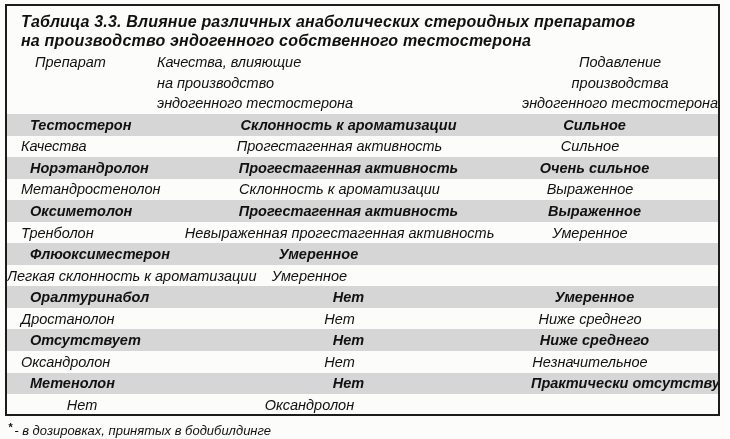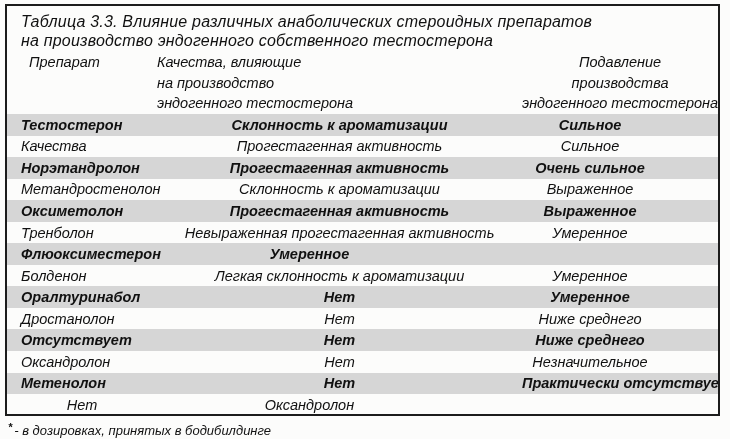--- a/index.html
+++ b/index.html
@@ -19,47 +19,48 @@
     top: 4px;
     width: 715px;
     height: 412px;
     border: 2px solid var(--brd, #1c1c1c);
     box-sizing: border-box;
     background: var(--bg, #fcfcfb);
     overflow: hidden;
   }
   .title {
     padding: 6px 12px 0 14px;
-    font-weight: normal;
+    font-weight: bold;
     font-size: 16px;
     line-height: 19px;
     letter-spacing: 0.2px;
   }
   .colheads {
     display: grid;
     grid-template-columns: 150px 365px 1fr;
     padding-top: 2px;
     height: 62px;
     font-size: 14.5px;
     line-height: 20.5px;
   }
-  .colhead-drug { padding-left: 22px; text-align: left; }
+  .colhead-drug { padding-left: 28px; text-align: left; }
   .colhead-center { text-align: left; white-space: nowrap; }
   .colhead-right { text-align: center; padding-right: 60px; white-space: nowrap; }
   .rows { }
   .row {
     display: grid;
     grid-template-columns: 150px 365px 1fr;
     height: 21.55px;
     align-items: center;
     font-size: 14.5px;
   }
   .row.shaded {
     background: var(--hl, #d6d6d6);
     font-weight: bold;
+    padding-left: 9px;
   }
   .cell-drug { padding-left: 14px; white-space: nowrap; }
   .cell-quality { text-align: center; white-space: nowrap; }
   .cell-suppression { text-align: center; padding-right: 60px; white-space: nowrap; }
   .footnote {
     position: absolute;
     left: 8px;
     top: 420px;
     font-size: 13px;
     line-height: 15px;
@@ -135,21 +136,20 @@
     <div class="cell-quality">Невыраженная прогестагенная активность</div>
     <div class="cell-suppression">Умеренное</div>
   </div>
 
   <div class="row shaded">
     <div class="cell-drug">Флюоксиместерон</div>
     <div class="cell-suppression">Умеренное</div>
   </div>
 
   <div class="row">
-    <div class="cell-drug">Болденон</div>
     <div class="cell-quality">Легкая склонность к ароматизации</div>
     <div class="cell-suppression">Умеренное</div>
   </div>
 
   <div class="row shaded">
     <div class="cell-drug">Оралтуринабол</div>
     <div class="cell-quality">Нет</div>
     <div class="cell-suppression">Умеренное</div>
   </div>
 

